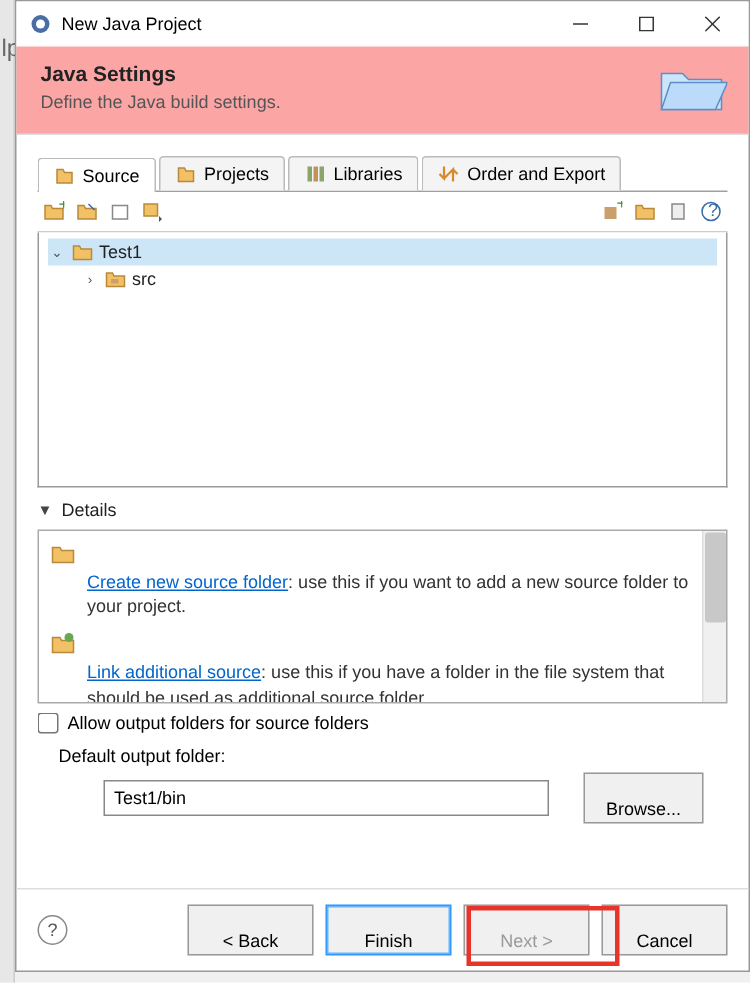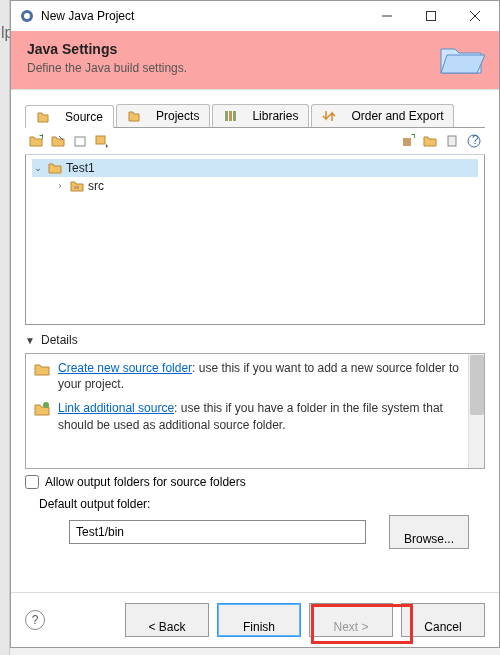--- a/index.html
+++ b/index.html
@@ -8,41 +8,41 @@
 .titlebar { height: 30px; display: flex; align-items: center; padding: 0 2px 0 8px; background: #fff; }
 .titlebar .icon { width: 16px; height: 16px; margin-right: 6px; }
 .titlebar .title { flex: 1; color: #000; }
 .titlebar .winbtn { width: 44px; height: 28px; display: flex; align-items: center; justify-content: center; color: #555; }
 .header { padding: 10px 16px 14px 16px; background: #fca5a5; border-bottom: 1px solid #ddd; position: relative; }
 .header h1 { font-size: 14px; font-weight: 600; color: #222; margin-bottom: 4px; }
 .header p { color: #555; }
 .header .foldericon { position: absolute; right: 14px; top: 6px; }
 .content { flex: 1; padding: 14px 14px 6px 14px; display: flex; flex-direction: column; overflow: hidden; }
 .tabs { display: flex; border-bottom: 1px solid #a0a0a0; }
-.tab { padding: 4px 10px; display: flex; align-items: center; gap: 15px; background: #f4f4f4; border: 1px solid #bbb; border-bottom: none; margin-right: 2px; border-radius: 3px 3px 0 0; cursor: pointer; }
+.tab { padding: 4px 10px; display: flex; align-items: center; gap: 5px; background: #f4f4f4; border: 1px solid #bbb; border-bottom: none; margin-right: 2px; border-radius: 3px 3px 0 0; cursor: pointer; }
 .tab.active { background: #fff; position: relative; top: 1px; }
 .tab .ticon { width: 14px; height: 14px; }
 .toolbar { display: flex; align-items: center; padding: 4px 2px; border-bottom: 1px solid #ccc; gap: 4px; }
 .toolbar .sp { flex: 1; }
 .toolbar .tbtn { width: 18px; height: 18px; display: flex; align-items: center; justify-content: center; cursor: pointer; }
 .tree { flex: 0 0 170px; border: 1px solid #999; border-top: none; background: #fff; overflow: auto; padding: 4px 6px; }
 .tree-row { display: flex; align-items: center; gap: 4px; height: 18px; }
 .tree-row.sel { background: #cde6f7; }
 .tree-row .expander { width: 12px; text-align: center; color: #555; font-size: 9px; }
 .tree-row .nicon { width: 14px; height: 14px; }
 .tree-row .nlabel { color: #222; }
 .tree .child { margin-left: 22px; }
 .details { margin-top: 8px; }
 .details-hdr { display: flex; align-items: center; gap: 6px; margin-bottom: 6px; }
 .details-hdr .caret { font-size: 10px; color: #444; width: 10px; }
 .details-hdr .lbl { color: #222; }
 .details-body { border: 1px solid #aaa; height: 116px; overflow: hidden; padding: 6px 8px; position: relative; }
 .drow { display: flex; align-items: flex-start; gap: 8px; margin-bottom: 8px; }
 .drow .ricon { width: 16px; height: 16px; flex-shrink: 0; margin-top: 1px; }
-.drow .rtext { color: #333; line-height: 1.35; }
+.drow .rtext { color: #333; line-height: 1.35; margin-top: 20px; }
 .drow .rtext a { color: #0066cc; text-decoration: underline; }
 .scrollbar-v { position: absolute; right: 0; top: 0; width: 16px; height: 100%; background: #f0f0f0; border-left: 1px solid #ddd; }
 .scroll-thumb { width: 14px; background: #c8c8c8; margin: 1px; border-radius: 2px; height: 60px; }
 .chkrow { display: flex; align-items: center; gap: 6px; margin-top: 6px; }
 .chkrow input { width: 14px; height: 14px; }
 .outsec { margin-top: 8px; padding: 0 16px 0 16px; }
 .outlbl { display: block; margin-bottom: 4px; margin-left: -2px; }
 .outrow { display: flex; gap: 23px; align-items: center; margin-left: 28px; }
 .outrow input[type=text] { flex: 1; height: 24px; border: 1px solid #888; padding: 0 6px; background: #fff; }
 .btn { height: 24px; padding: 16px 14px; background: #f0f0f0; border: 1px solid #999; cursor: pointer; min-width: 80px; }

